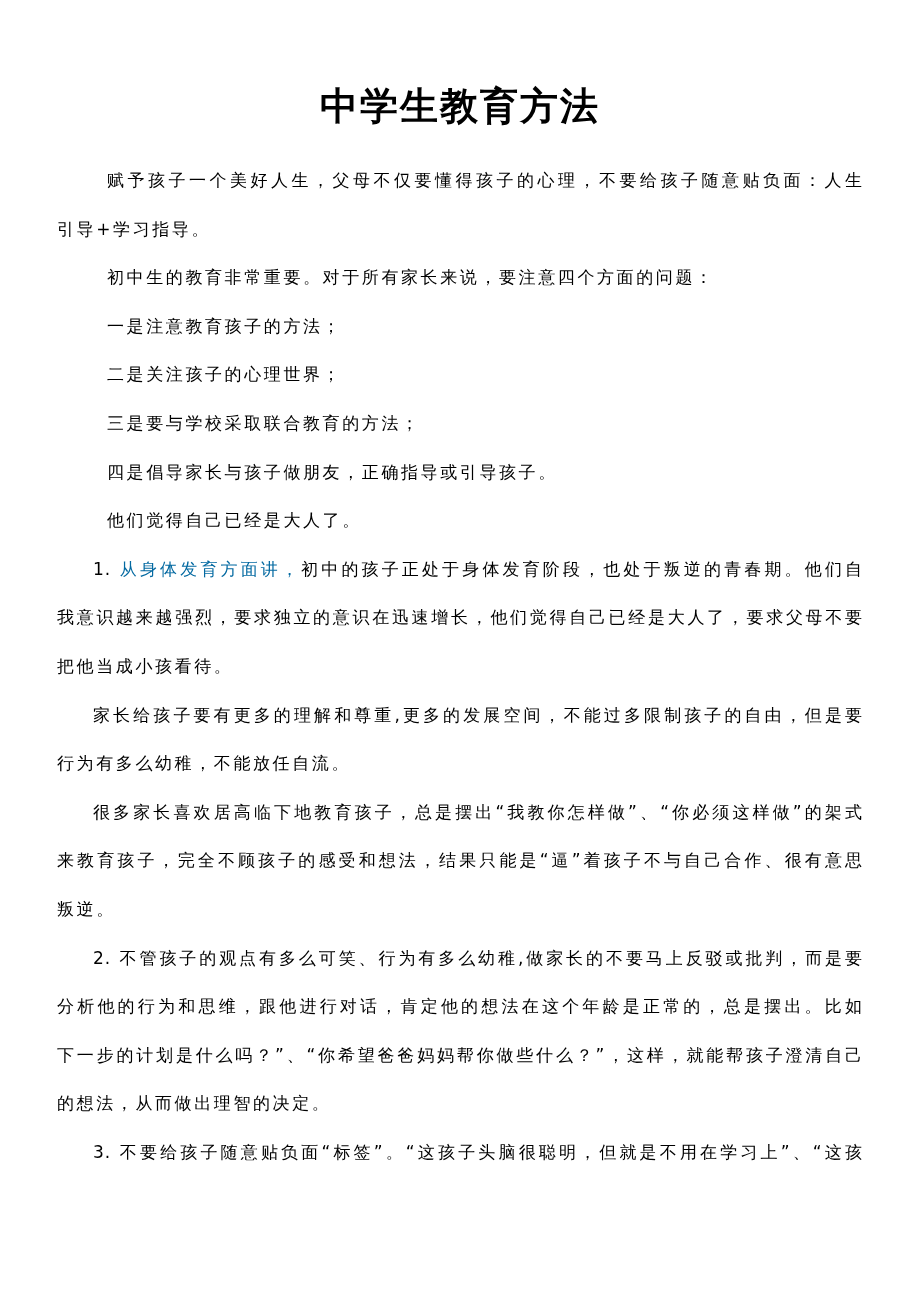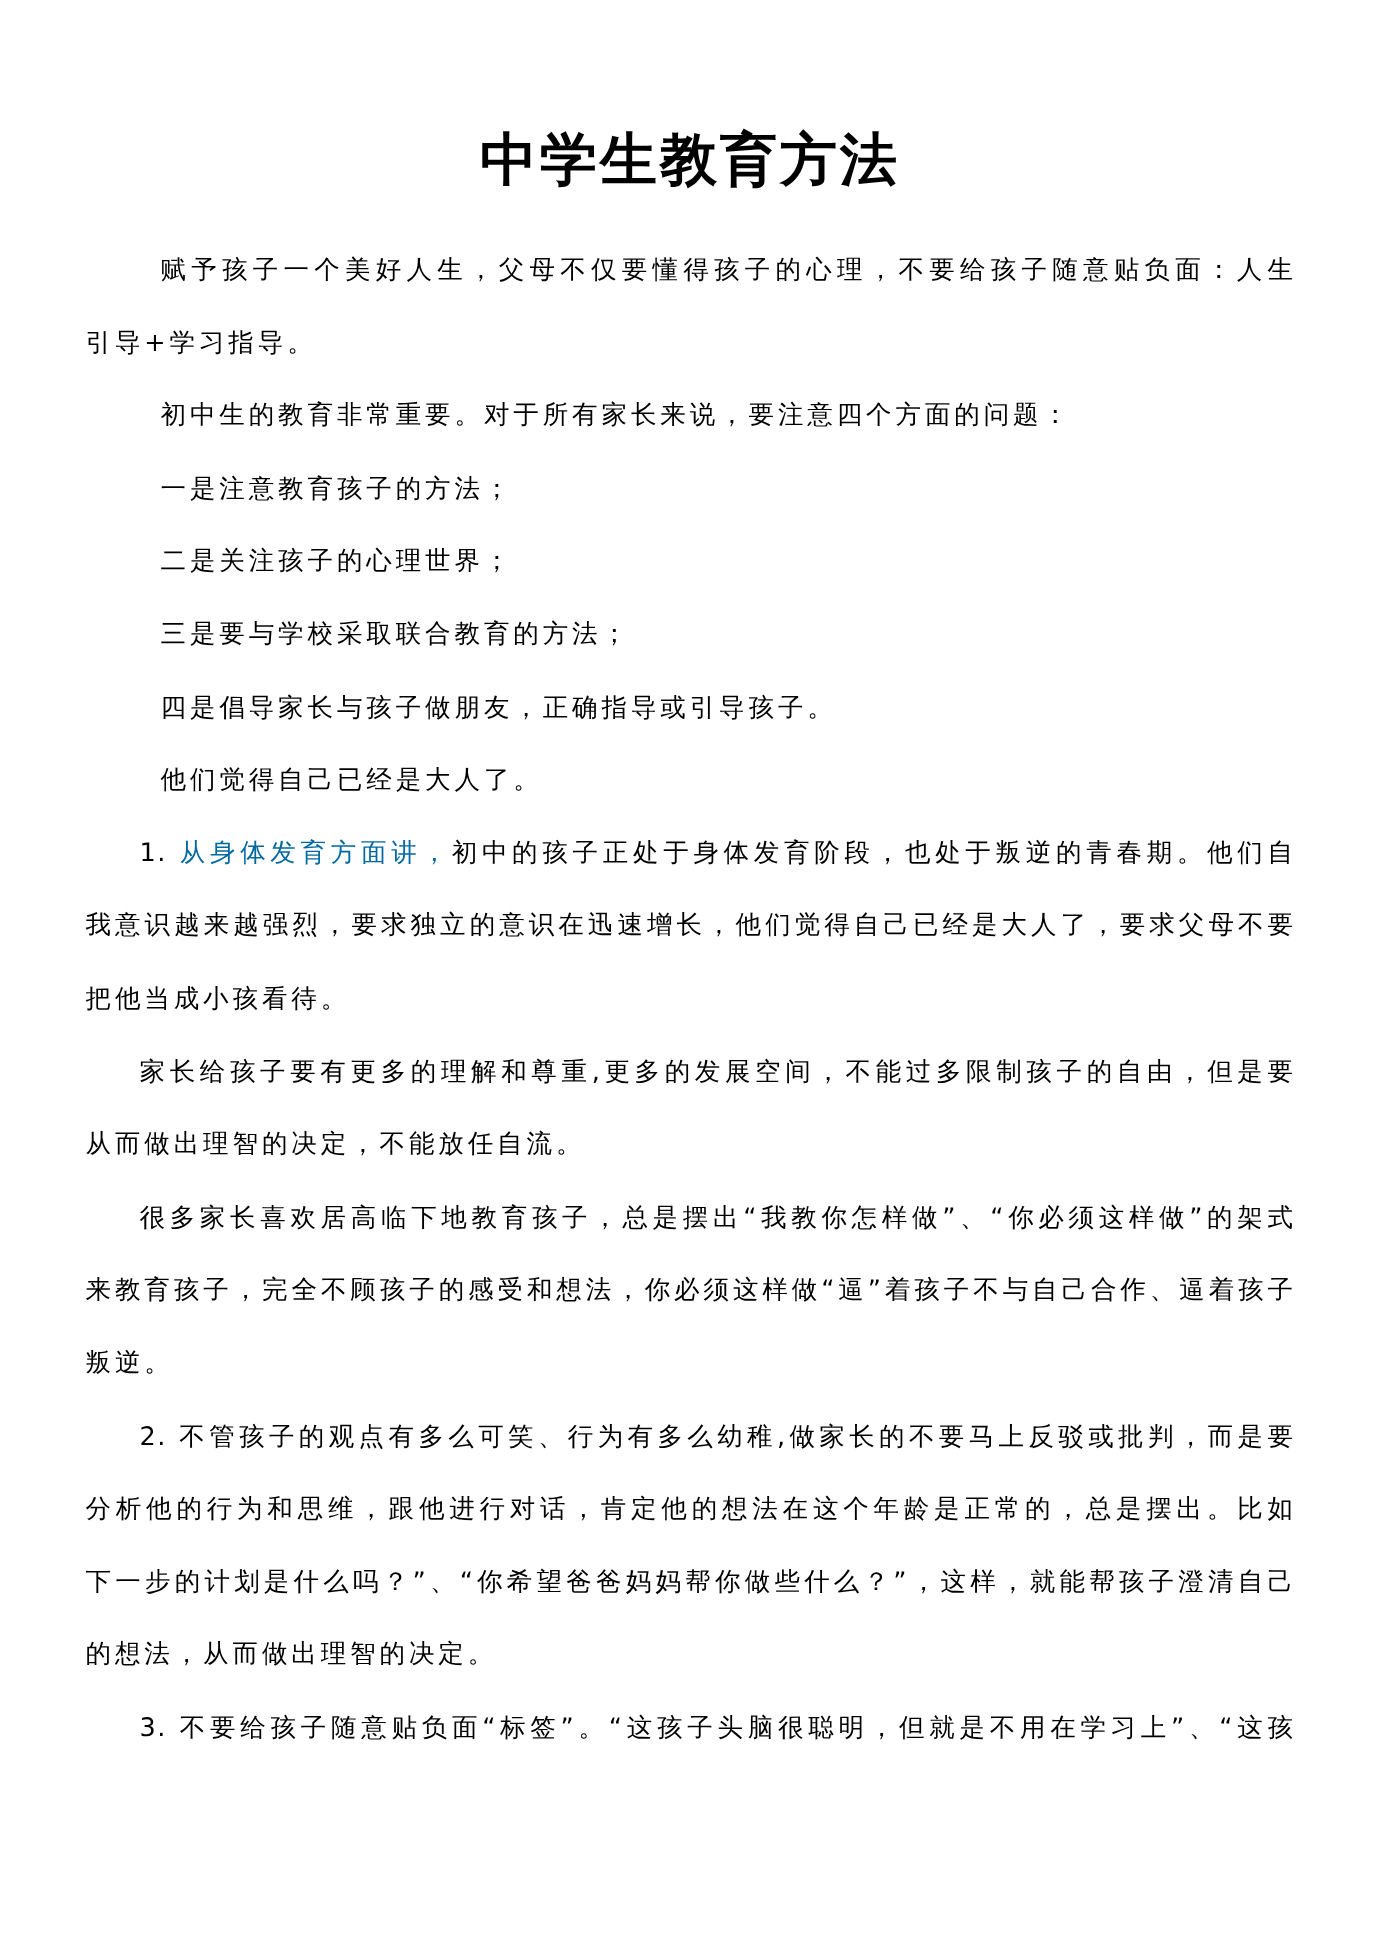--- a/index.html
+++ b/index.html
@@ -102,26 +102,26 @@
     </div>
 
     <div>
       <span class="line num" style="text-align-last: justify;"><span>1.</span>&nbsp;<span class="red">从身体发育方面讲，</span><span>初中的孩子正处于身体发育阶段，也处于叛逆的青春期。他们自</span></span>
       <span class="line">我意识越来越强烈，要求独立的意识在迅速增长，他们觉得自己已经是大人了，要求父母不要</span>
       <span class="line last">把他当成小孩看待。</span>
     </div>
 
     <div>
       <span class="line num">家长给孩子要有更多的理解和尊重,更多的发展空间，不能过多限制孩子的自由，但是要</span>
-      <span class="line last">从而做出理智的决定，不能放任自流。</span>
+      <span class="line last">行为有多么幼稚，不能放任自流。</span>
     </div>
 
     <div>
       <span class="line num">很多家长喜欢居高临下地教育孩子，总是摆出“我教你怎样做”、“你必须这样做”的架式</span>
-      <span class="line">来教育孩子，完全不顾孩子的感受和想法，你必须这样做“逼”着孩子不与自己合作、逼着孩子</span>
+      <span class="line">来教育孩子，完全不顾孩子的感受和想法，结果只能是“逼”着孩子不与自己合作、很有意思</span>
       <span class="line last">叛逆。</span>
     </div>
 
     <div>
       <span class="line num"><span>2.</span>&nbsp;<span>不管孩子的观点有多么可笑、行为有多么幼稚,做家长的不要马上反驳或批判，而是要</span></span>
       <span class="line">分析他的行为和思维，跟他进行对话，肯定他的想法在这个年龄是正常的，总是摆出。比如</span>
       <span class="line">下一步的计划是什么吗？”、“你希望爸爸妈妈帮你做些什么？”，这样，就能帮孩子澄清自己</span>
       <span class="line last">的想法，从而做出理智的决定。</span>
     </div>
 

